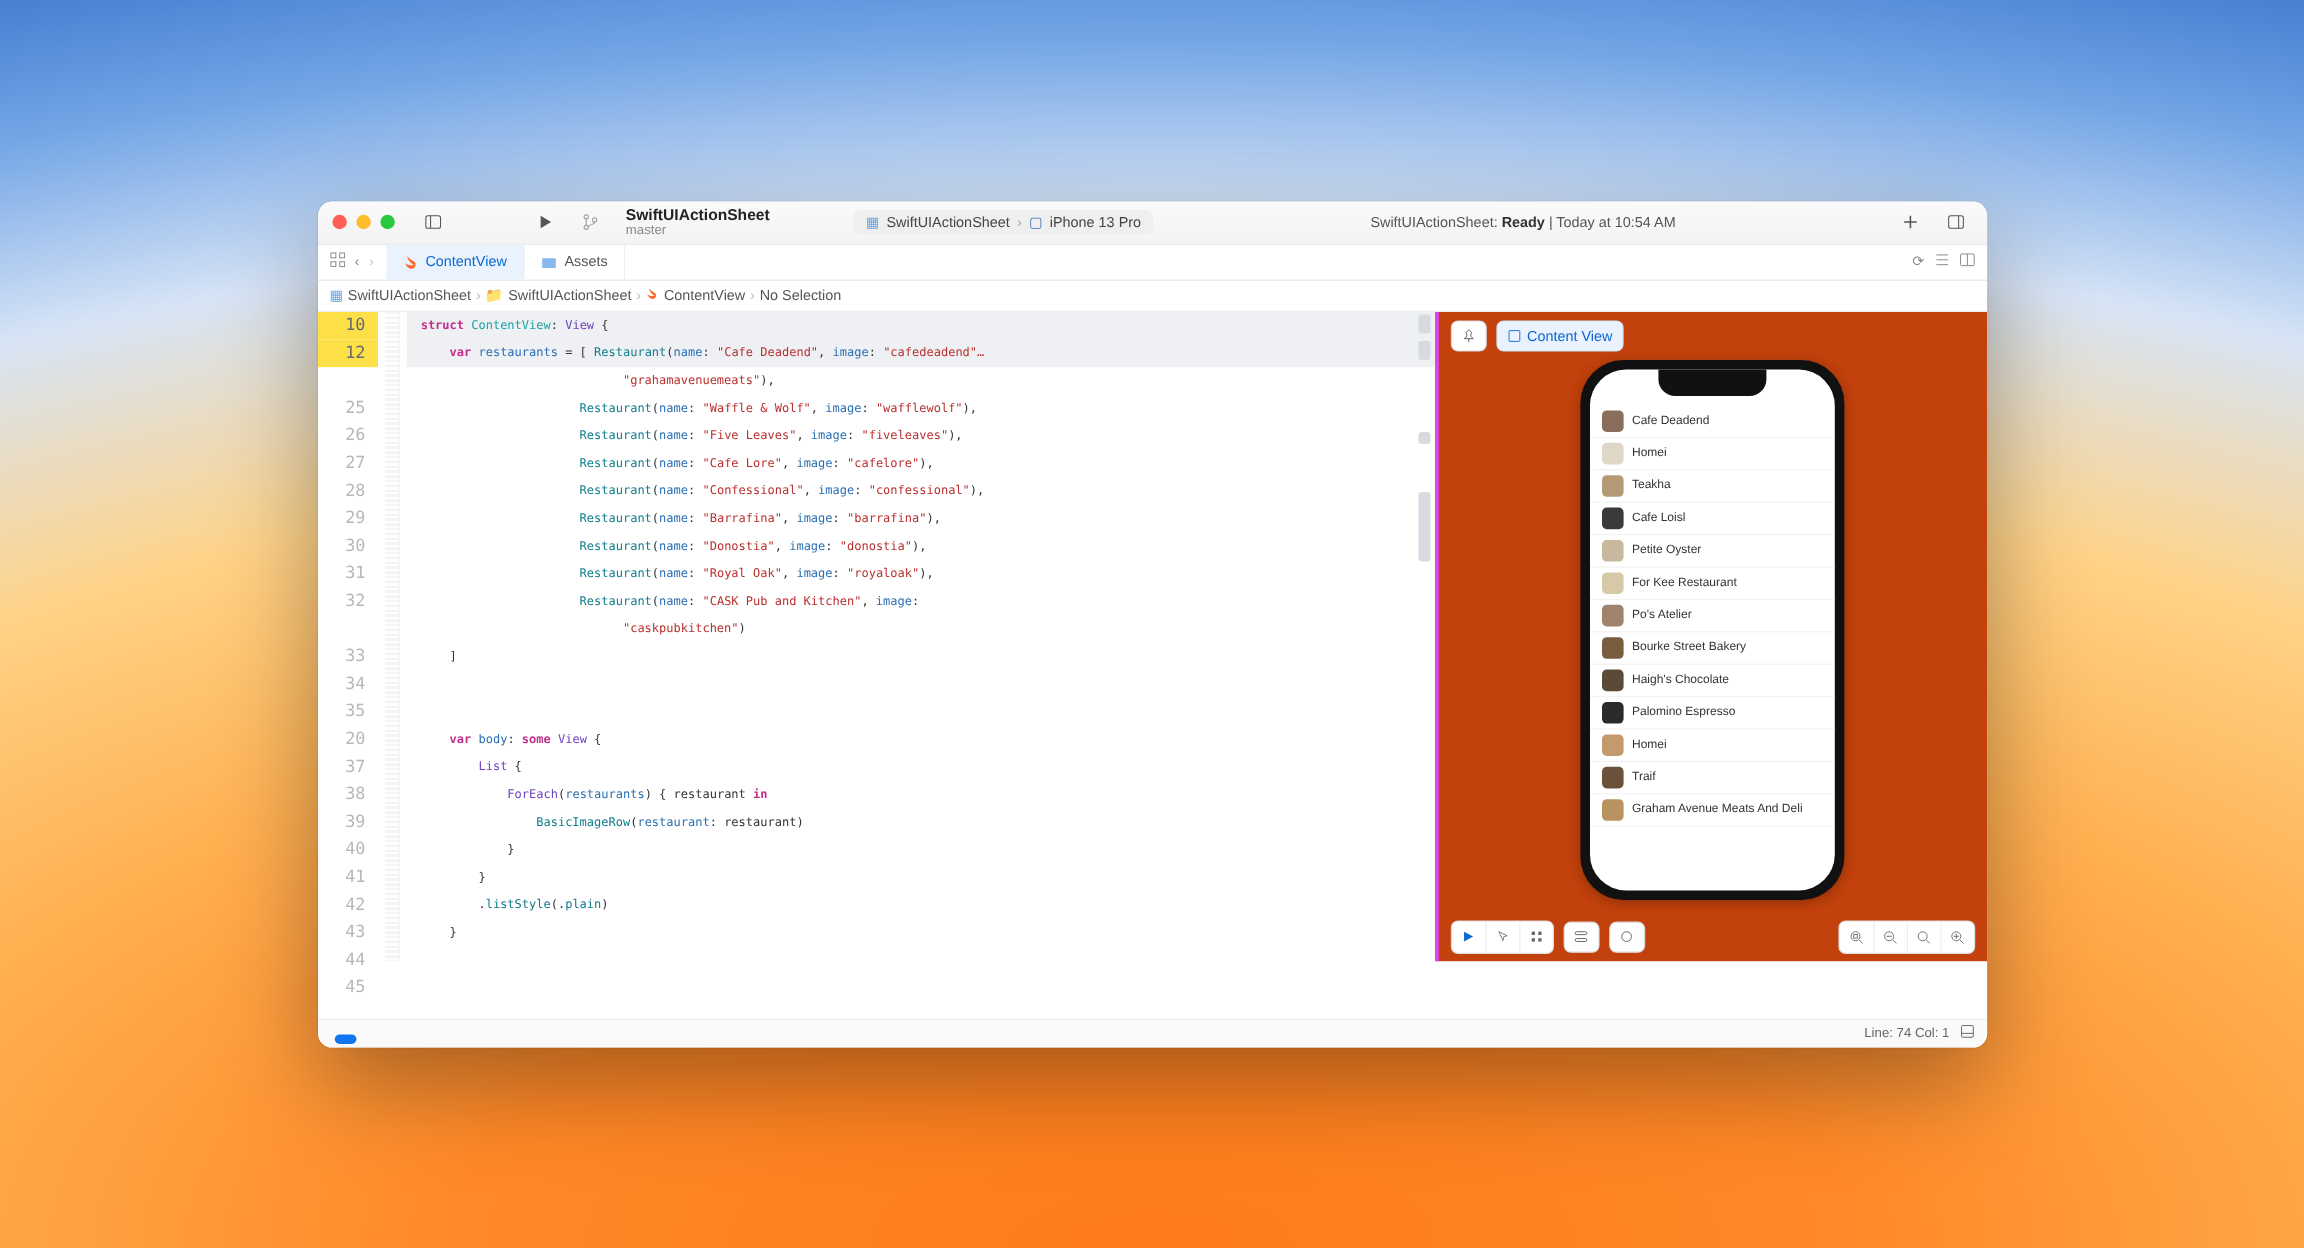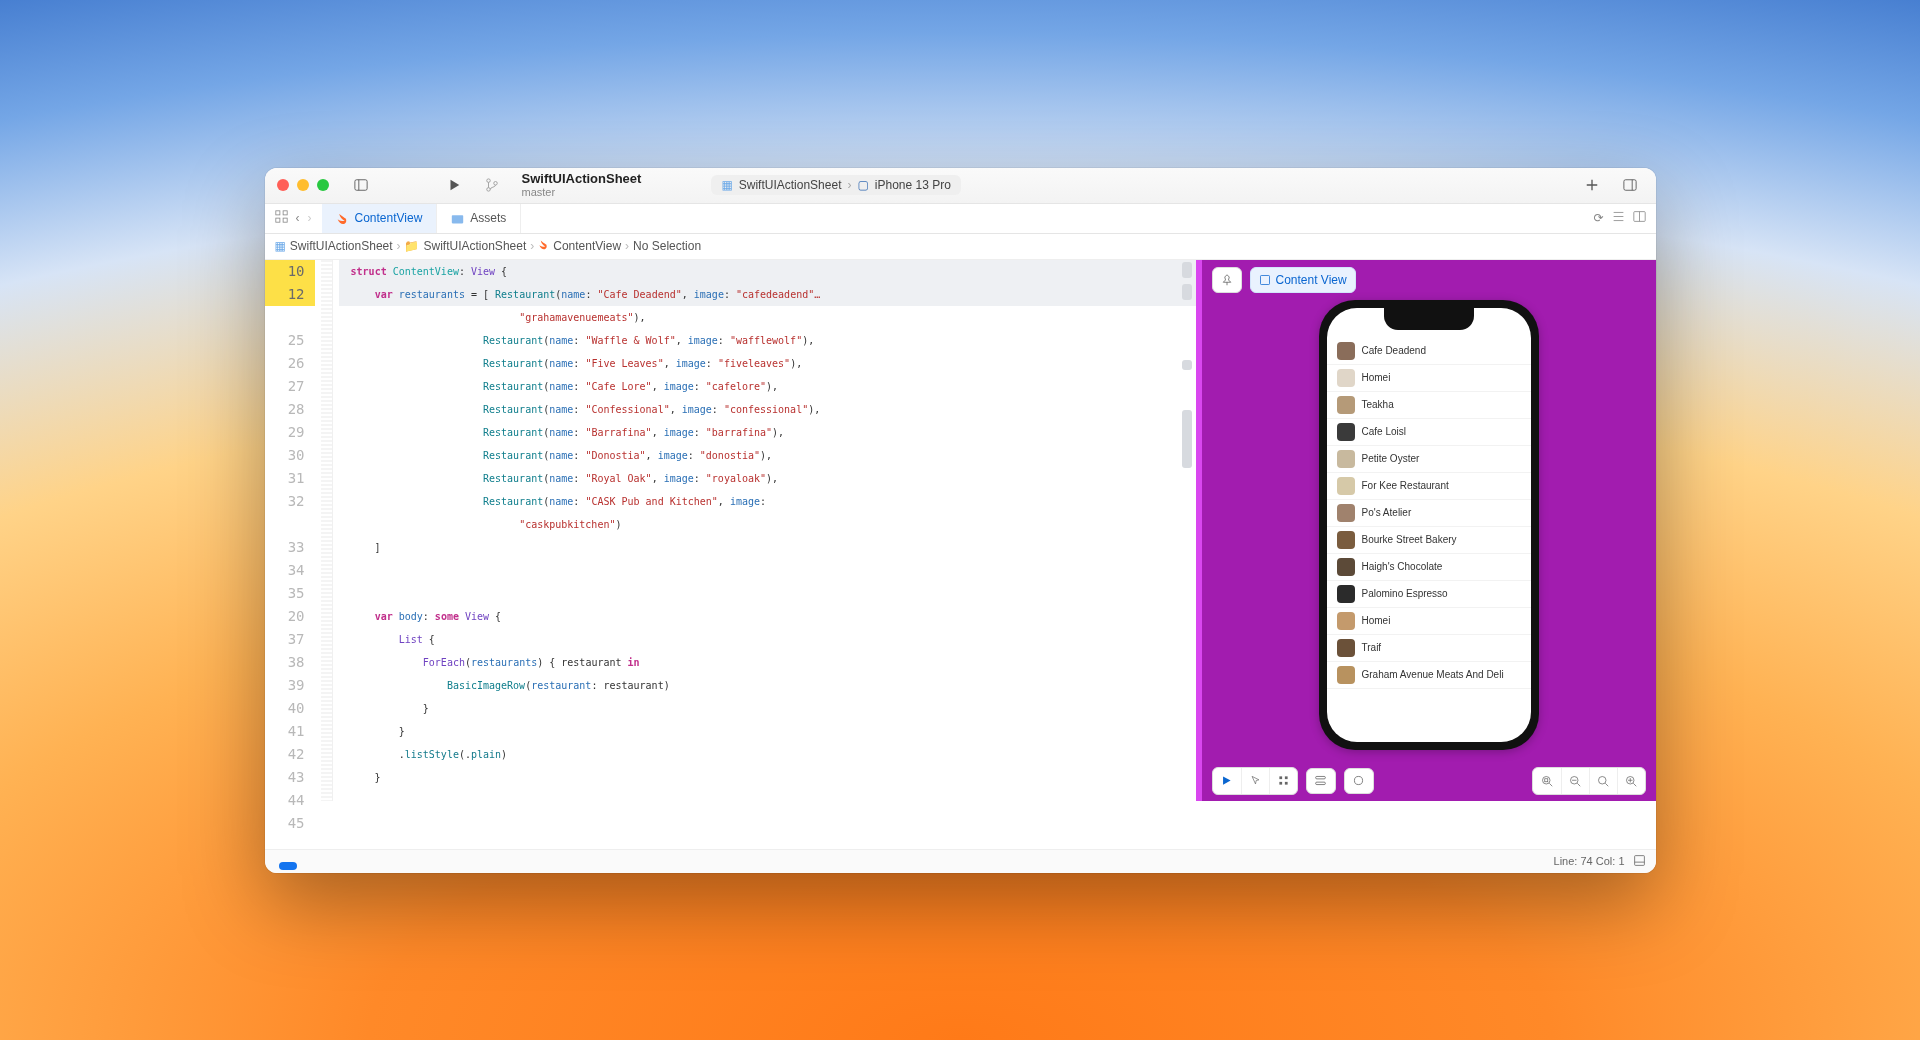--- a/index.html
+++ b/index.html
@@ -115,22 +115,22 @@
 .str { color:#b8312f; }
 .name-teal { color:#1aa3a3; }
 .scroll-annot {
   position:absolute; right:4px; top:2px; width:10px; height:calc(100% - 4px);
 }
 .scroll-annot .mark {
   position:absolute; left:0; width:10px; height:16px;
   background:#d7dadf; border-radius:3px;
 }
 .preview {
-  width:460px; background:#a21caf;
-  border-left:6px solid #d946ef;
+  width:460px; background:#c2410c;
+  border-left:3px solid #d946ef;
   display:flex; flex-direction:column;
   position:relative;
 }
 .preview-top {
   height:40px; display:flex; align-items:center; gap:8px;
   padding:6px 10px;
 }
 .pin-btn, .cv-btn {
   background:#fff; border:1px solid #ddd; border-radius:6px;
   height:26px; display:flex; align-items:center; justify-content:center;
@@ -230,20 +230,25 @@
     <div class="project-title">
       <div class="t1">SwiftUIActionSheet</div>
       <div class="t2">master</div>
     </div>
     <div class="scheme-bar">
       <span class="ico-app">▦</span>
       <span>SwiftUIActionSheet</span>
       <span class="sep">›</span>
       <span style="color:#3a6fb5">▢</span>
       <span>iPhone 13 Pro</span>
+    </div>
+    <div class="status-pill">
+      <div class="status-pill-inner">
+        <span>SwiftUIActionSheet: </span><span class="bold">Ready</span><span> | Today at 10:54 AM</span>
+      </div>
     </div>
     <div class="right-tb">
       <div class="tb-btn">
         <svg viewBox="0 0 16 16">
             <path d="M8 2v12M2 8h12" stroke="currentColor" stroke-width="1.5"></path>
           </svg>
       </div>
       <div class="tb-btn">
         <svg viewBox="0 0 16 16">
             <rect x="1" y="2" width="14" height="12" rx="2" fill="none" stroke="currentColor"></rect>

